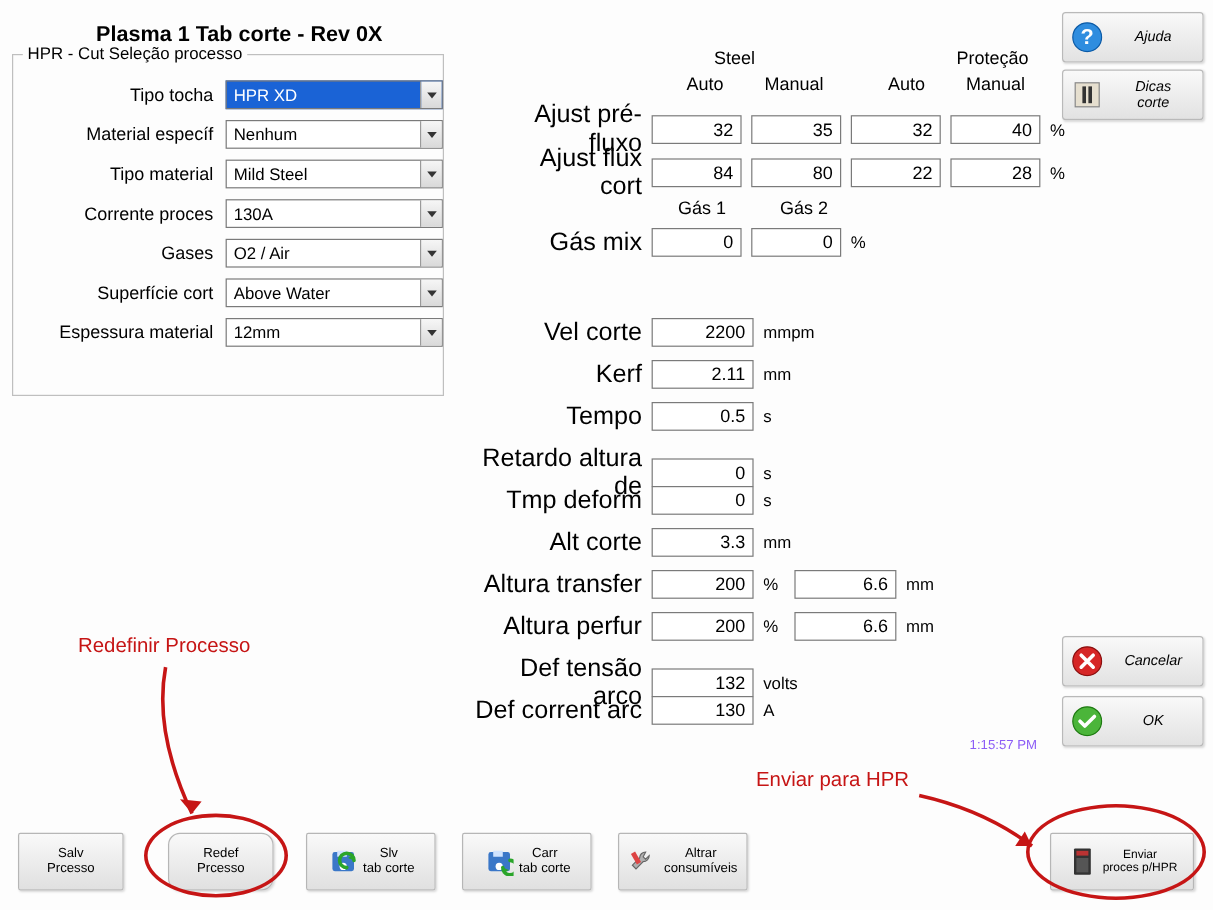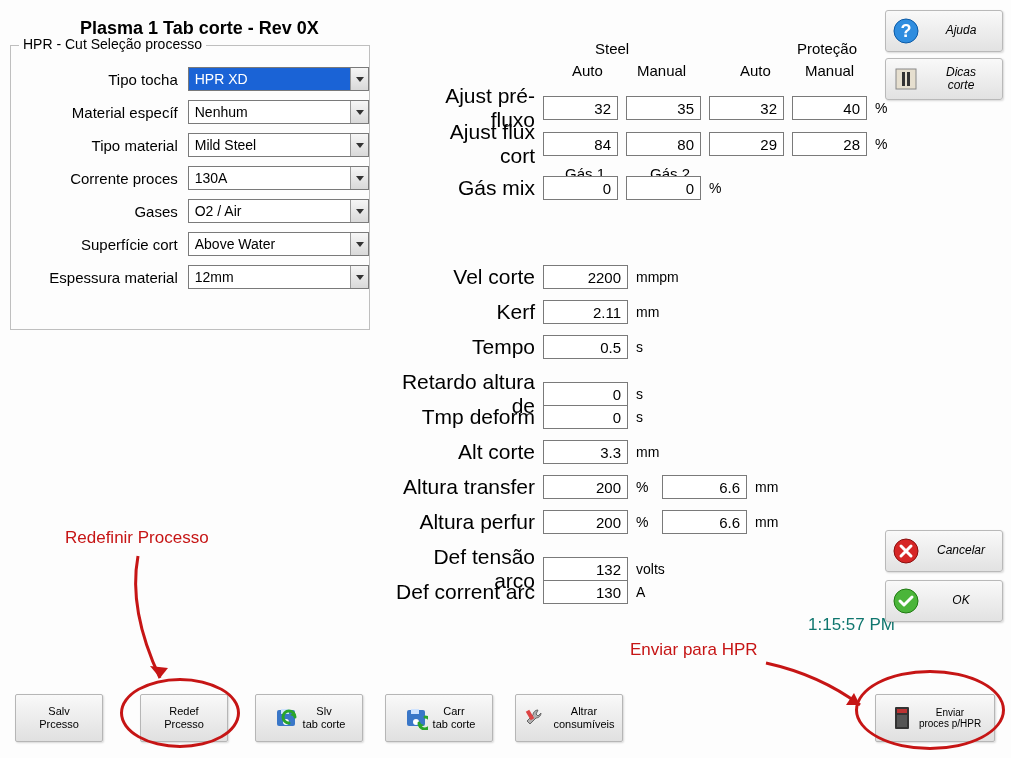--- a/index.html
+++ b/index.html
@@ -169,22 +169,22 @@
     background: transparent;
     pointer-events: none;
   }
   .arrow-annot {
     position: absolute;
     pointer-events: none;
   }
 
   .time {
     position: absolute;
-    color: #0f766e;
-    font-size: 17px;
+    color: #8b5cf6;
+    font-size: 11px;
   }
 </style>
 </head>
 <body>
 
 <div class="title">Plasma 1 Tab corte - Rev 0X</div>
 
 <div class="selection-box">
   <div class="legend">HPR - Cut Seleção processo</div>
 
@@ -252,29 +252,29 @@
   <div class="numfield">35</div>
   <div class="numfield">32</div>
   <div class="numfield">40</div>
   <div>%</div>
 </div>
 
 <div class="param-row" style="left:415px; top:120px;">
   <div class="plabel" style="width:120px">Ajust flux cort</div>
   <div class="numfield">84</div>
   <div class="numfield">80</div>
-  <div class="numfield">29</div>
+  <div class="numfield">22</div>
   <div class="numfield">28</div>
   <div>%</div>
 </div>
 
 <div class="col-hdrs" style="left:565px; top:165px;">Gás 1</div>
 <div class="col-hdrs" style="left:650px; top:165px;">Gás 2</div>
 
-<div class="param-row" style="left:415px; top:176px;justify-content:space-between;">
+<div class="param-row" style="left:415px; top:190px;justify-content:space-between;">
   <div class="plabel" style="width:120px">Gás mix</div>
   <div class="numfield">0</div>
   <div class="numfield">0</div>
   <div>%</div>
 </div>
 
 <div class="param-row" style="left:395px; top:265px;">
   <div class="plabel" style="width:140px">Vel corte</div>
   <div class="numfield wide">2200</div>
   <div>mmpm</div>
@@ -367,21 +367,21 @@
         <path d="M7 13 L11 17 L19 9" stroke="#fff" stroke-width="3" fill="none" stroke-linecap="round" stroke-linejoin="round"></path>
       </svg>
   </div>
   <div class="rtxt">OK</div>
 </div>
 
 <div class="bbtn" style="left:15px;">
   <span style="white-space:pre-line">Salv
 Prcesso</span>
 </div>
-<div class="bbtn" style="left:140px;">
+<div class="bbtn" style="left:140px;border-radius:10px;">
   <span style="white-space:pre-line">Redef
 Prcesso</span>
 </div>
 <div class="bbtn wicon" style="left:255px;">
   <div class="bicon">
     <svg width="24" height="24" viewBox="0 0 24 24">
         <rect x="3" y="4" width="18" height="16" rx="2" fill="#3a77c8"></rect>
         <circle cx="12" cy="16" r="3" fill="#fff"></circle>
         <path d="M7 3 L7 8 L15 8 L15 3" fill="#cfe3ff"></path>
         <path d="M15 17 a6 6 0 1 1 6 -6" fill="none" stroke="#2aa52a" stroke-width="3" stroke-linecap="round"></path>

